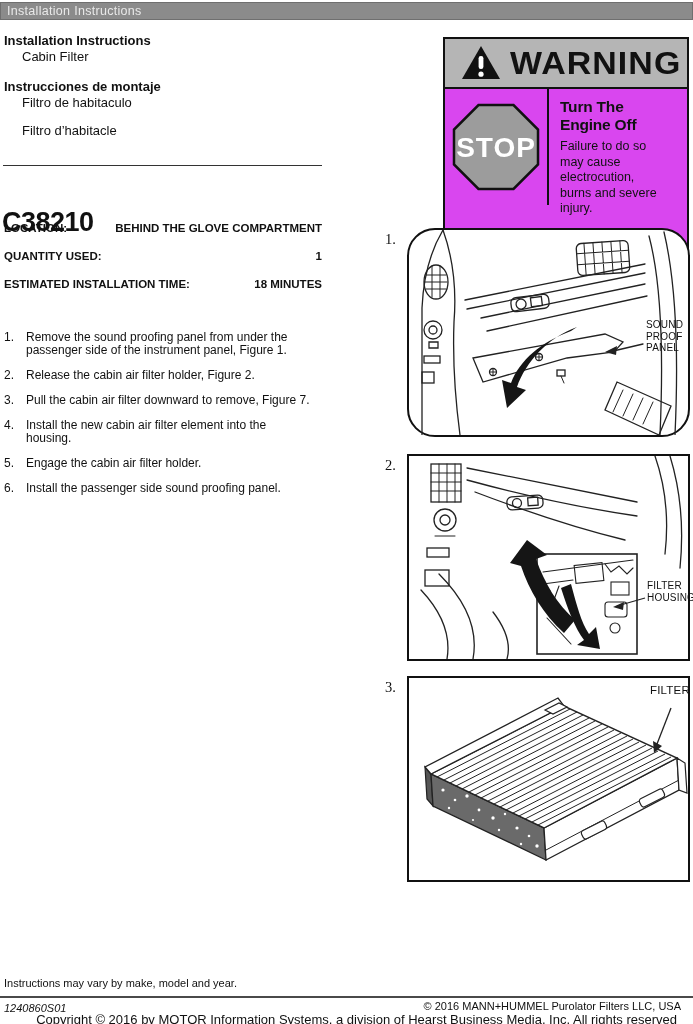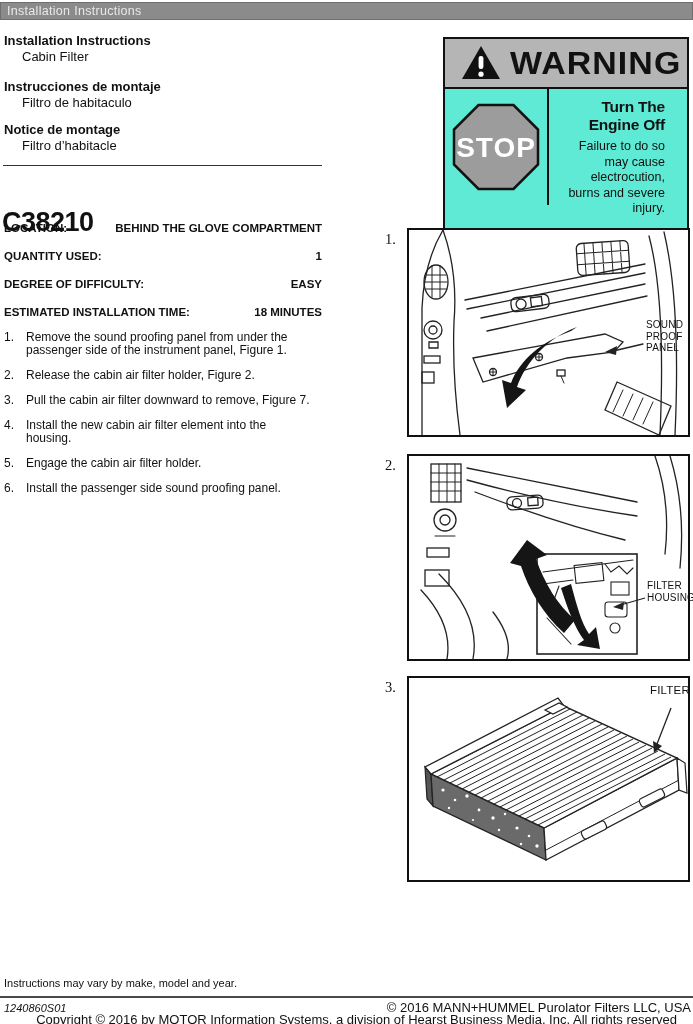--- a/index.html
+++ b/index.html
@@ -18,46 +18,46 @@
   .partnum{position:absolute;left:2px;top:171px;font-size:27px;font-weight:bold;letter-spacing:-.5px;margin-top:36px;}
   
   .specs{position:absolute;left:4px;top:222px;width:318px;text-align:right;}
   .spec-row{display:flex;justify-content:space-between;height:28px;font-size:11.5px;font-weight:bold;}
   
   .steps{position:absolute;left:4px;top:331px;width:308px;font-size:12px;line-height:13px;}
   .step{display:flex;margin-bottom:12px;}
   .step .n{width:22px;flex:none;}
   
   .warnbox{position:absolute;left:443px;top:37px;width:246px;height:214px;border:2px solid #111;
-           box-sizing:border-box;background:#5eead4;text-align:right;}
+           box-sizing:border-box;background:#d946ef;}
   .warnhead{height:50px;background:var(--band_bg,#b5b5b5);border-bottom:2px solid #111;
             display:flex;align-items:center;justify-content:center;gap:9px;box-sizing:border-box;}
   .warnword{font-size:32px;font-weight:800;letter-spacing:1px;color:#111;transform:scaleX(1.06);transform-origin:left;}
   .warnbody{display:flex;height:116px;}
   .stopcell{width:102px;border-right:2px solid #111;display:flex;align-items:center;justify-content:center;flex:none;}
   .warntext{flex:1;padding:9px 22px 0 11px;}
   .warnheading{font-size:15.5px;font-weight:bold;margin-bottom:5px;letter-spacing:-.2px;}
   .warnpara{font-size:12.5px;line-height:15.5px;}
   
   .fig{position:absolute;border:2px solid #111;background:#fff;box-sizing:border-box;}
-  #fig1{left:407px;top:228px;width:283px;height:209px;}
+  #fig1{left:407px;top:228px;width:283px;height:209px;border-radius:28px;}
   #fig2{left:407px;top:454px;width:283px;height:207px;}
   #fig3{left:407px;top:676px;width:283px;height:206px;}
   .fignum{position:absolute;left:385px;font-family:"Liberation Serif",serif;font-size:14.5px;}
   #num1{top:231px;} #num2{top:457px;} #num3{top:679px;}
   .figsvg{position:absolute;left:0;top:0;width:100%;height:100%;}
   .figlabel{position:absolute;font-size:10px;line-height:11.5px;white-space:pre-line;letter-spacing:.2px;}
   #fig1 .figlabel{left:237px;top:89px;}
   #fig2 .figlabel{left:238px;top:124px;}
   #fig3 .figlabel{left:241px;top:7px;font-size:11.5px;}
   
   .note{position:absolute;left:4px;top:977px;font-size:11px;}
   .rule2{position:absolute;left:0;top:996px;width:693px;height:2px;background:#4a4a4a;}
   .partcode{position:absolute;left:4px;top:1002px;font-size:11px;font-style:italic;}
-  .copy1{position:absolute;right:2px;top:1000px;font-size:13px;}
+  .copy1{position:absolute;right:12px;top:1000px;font-size:11px;}
   .copy2{position:absolute;right:16px;top:1012px;font-size:13px;}
   svg text{font-family:"Liberation Sans",sans-serif;}
 </style>
 </head>
 <body>
 
 <div class="page">
 
   <div class="topbar">
     <span class="topbar-title">Installation Instructions</span>
@@ -65,39 +65,34 @@
 
   <div class="lang" id="lang-en">
     <div class="t">Installation Instructions</div>
     <div class="s">Cabin Filter</div>
   </div>
   <div class="lang" id="lang-es">
     <div class="t">Instrucciones de montaje</div>
     <div class="s">Filtro de habitaculo</div>
   </div>
   <div class="lang" id="lang-fr">
-    <div class="t">Notice de montage</div>
     <div class="s">Filtro d’habitacle</div>
   </div>
 
   <div class="rule1"></div>
   <div class="partnum">C38210</div>
 
   <div class="specs">
     <div class="spec-row">
       <span>LOCATION:</span>
       <span>BEHIND THE GLOVE COMPARTMENT</span>
     </div>
     <div class="spec-row">
       <span>QUANTITY USED:</span>
       <span>1</span>
-    </div>
-    <div class="spec-row">
-      <span>DEGREE OF DIFFICULTY:</span>
-      <span>EASY</span>
     </div>
     <div class="spec-row">
       <span>ESTIMATED INSTALLATION TIME:</span>
       <span>18 MINUTES</span>
     </div>
   </div>
 
   <div class="steps">
     <div class="step">
       <span class="n">1.</span>

